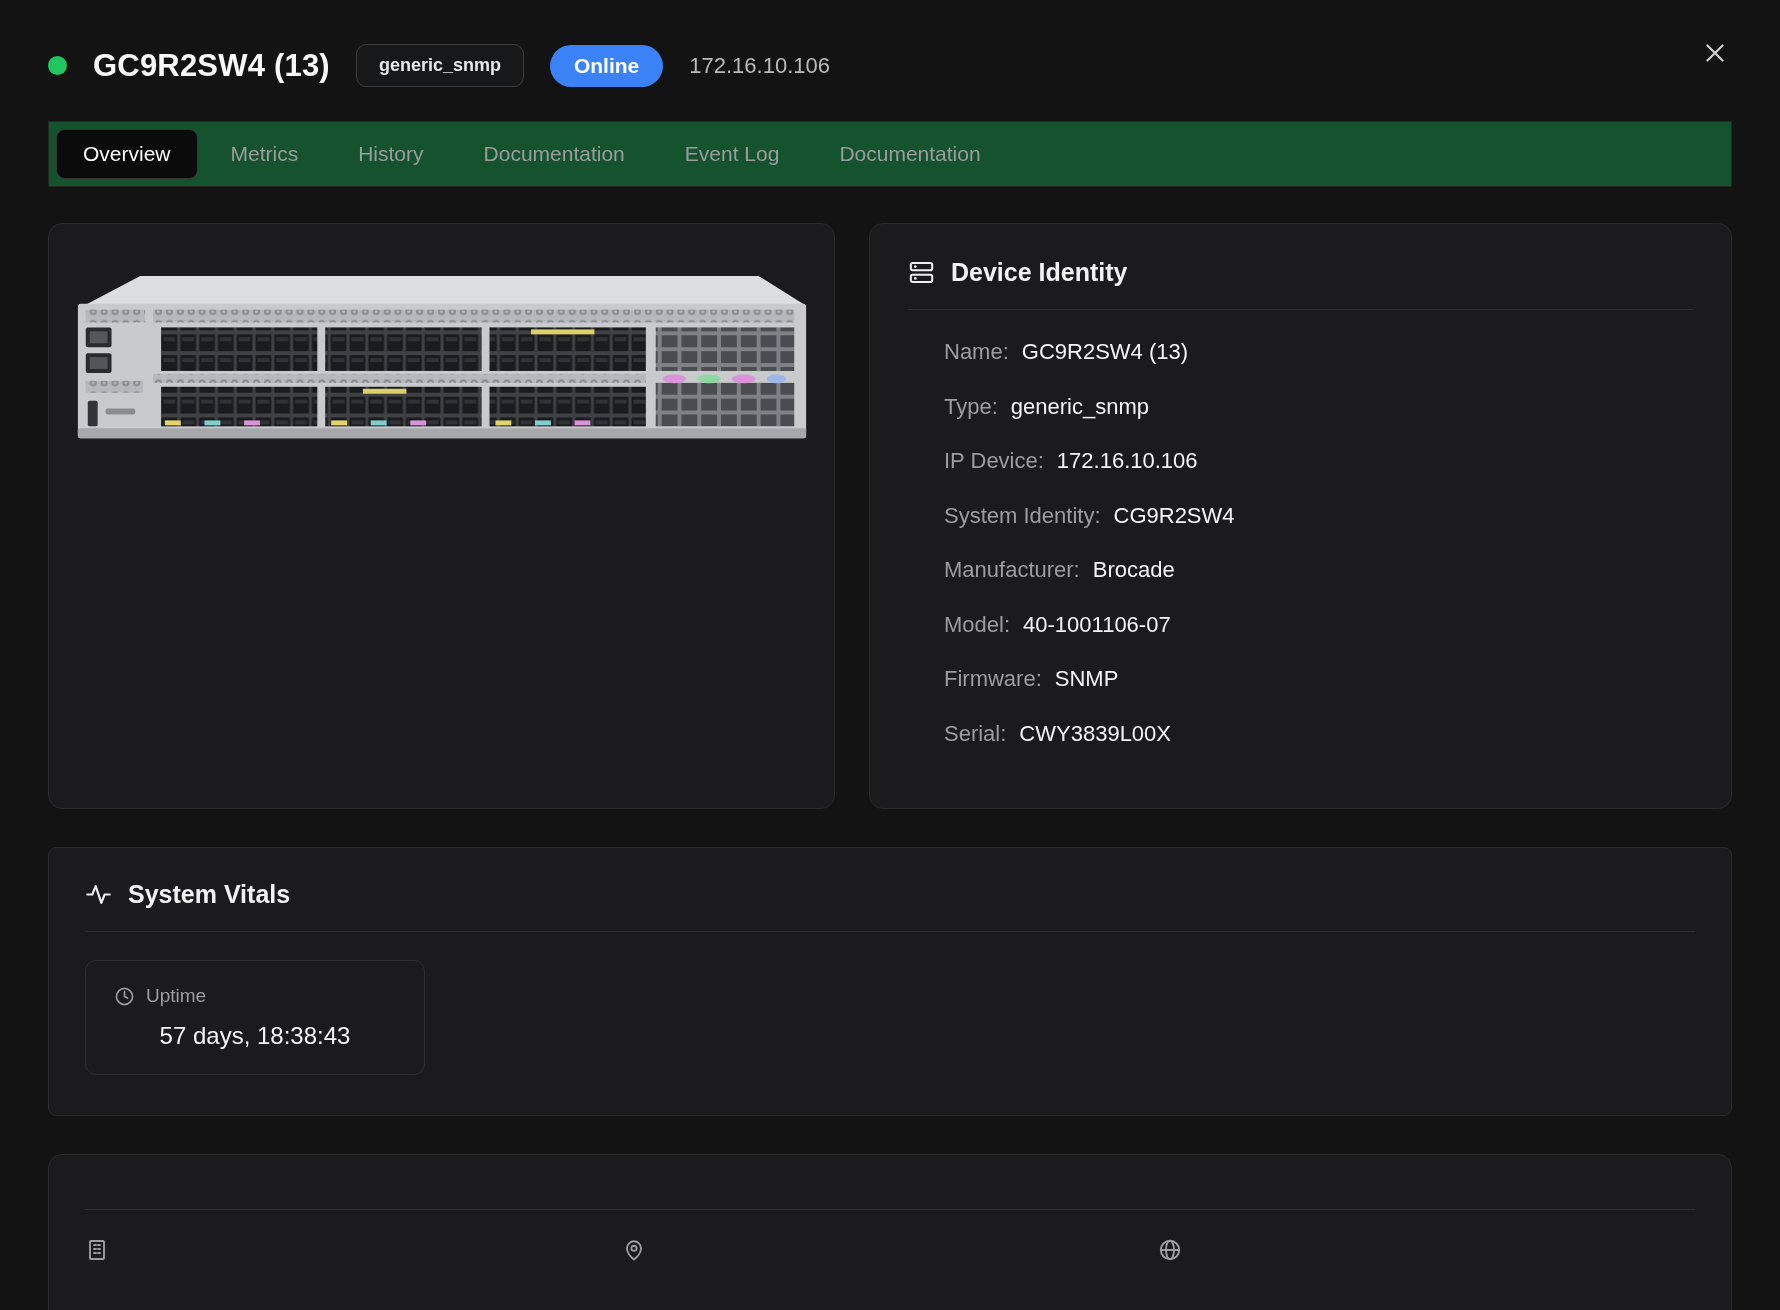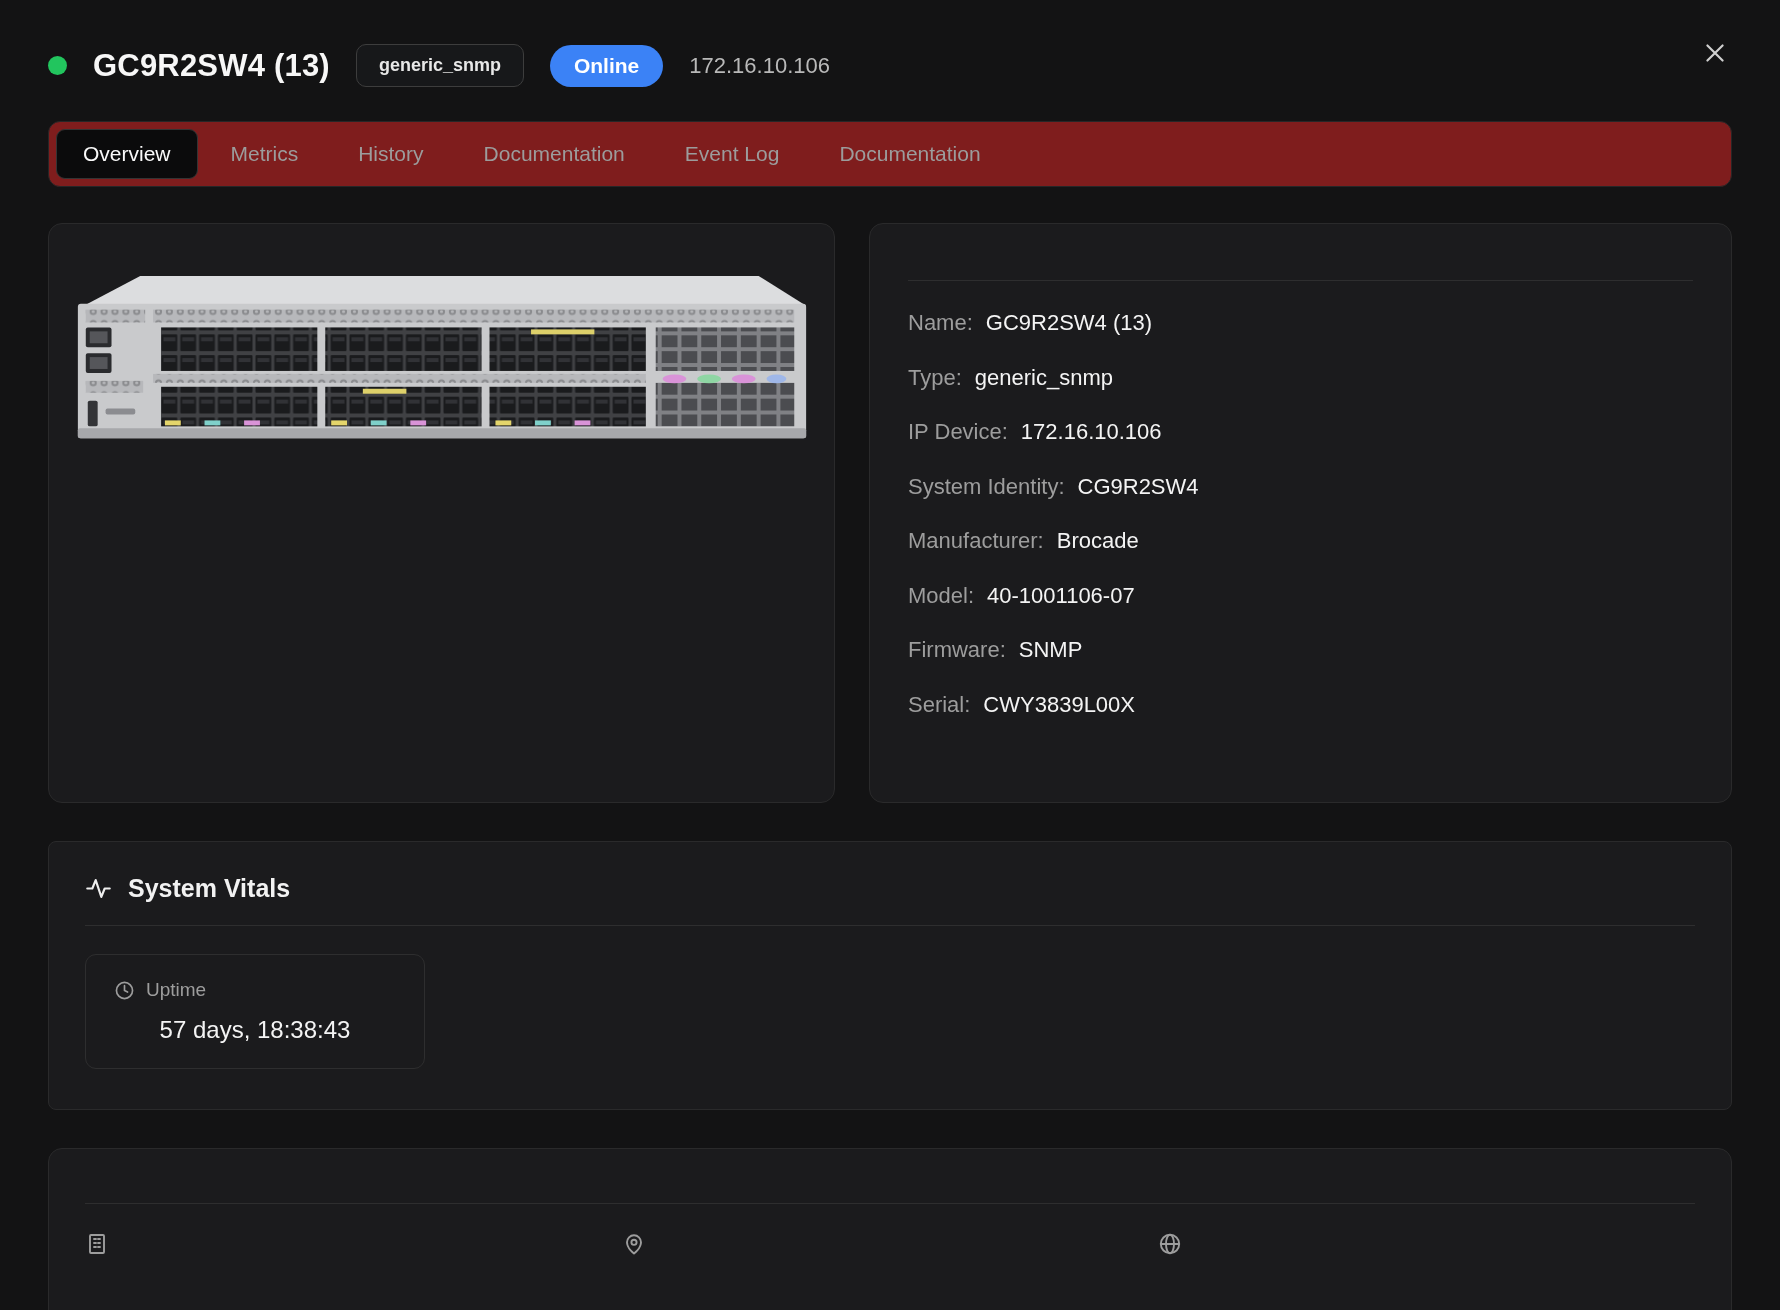--- a/index.html
+++ b/index.html
@@ -30,22 +30,22 @@
   }
   .header-ip{font-size:22px;color:#b9b9b9;}
   .close-btn{
     position:absolute;top:-8px;right:0;background:none;border:none;cursor:pointer;
     color:#d0d0d0;width:34px;height:34px;display:flex;align-items:center;justify-content:center;
   }
   .close-btn svg{width:26px;height:26px;}
 
   
   .tab-bar{
-    margin-top:34px;border:1px solid #262627;border-radius:12px;
-    display:flex;align-items:center;gap:6px;padding:7px;background:#7f1d1d;
+    margin-top:34px;border:1px solid #262627;border-radius:1px;
+    display:flex;align-items:center;gap:6px;padding:7px;background:#14532d;
   }
   .tab{
     border:none;background:transparent;color:#9c9c9c;font-family:inherit;
     font-size:21px;padding:13px 27px;border-radius:9px;cursor:pointer;white-space:nowrap;
   }
   .tab.active{
     background:#0b0b0c;border:1px solid #343434;color:#fafafa;padding:12px 26px;
   }
 
   
@@ -55,21 +55,21 @@
   }
   .image-card{flex:1 1 0;min-height:580px;display:flex;justify-content:center;align-items:flex-start;padding-top:46px;}
   .identity-card{flex:1 1 0;min-height:580px;padding:34px 38px;}
 
   .card-header{display:flex;align-items:center;gap:16px;}
   .card-header svg{width:27px;height:27px;color:#efefef;flex:0 0 auto;}
   .card-title{font-size:25px;font-weight:700;color:#f2f2f2;}
   .divider{border:none;border-top:1px solid #2e2e2f;margin:22px 0 28px 0;}
 
   .identity-row{display:flex;align-items:baseline;gap:13px;margin-bottom:27px;font-size:22px;line-height:1.25;}
-  .identity-label{color:#9d9d9d;}
+  .identity-label{color:#9d9d9d;margin-left:36px;}
   .identity-value{color:#f4f4f4;}
 
   
   .vitals-card{margin-top:38px;padding:32px 36px 40px 36px;border-radius:8px;}
   .uptime-tile{
     margin-top:4px;border:1px solid #2e2e2f;border-radius:11px;
     width:340px;padding:24px 28px;background:#1b1b1d;
   }
   .uptime-head{display:flex;align-items:center;gap:11px;color:#9d9d9d;font-size:19px;}
   .uptime-head svg{width:21px;height:21px;color:#9d9d9d;}
@@ -169,20 +169,28 @@
         <rect x="474" y="152" width="16" height="5" fill="#7fd0ca"></rect>
         <rect x="514" y="152" width="16" height="5" fill="#d993d8"></rect>
         <ellipse cx="615" cy="110" rx="12" ry="4.5" fill="#d993d8"></ellipse>
         <ellipse cx="650" cy="110" rx="12" ry="4.5" fill="#8fd6a4"></ellipse>
         <ellipse cx="685" cy="110" rx="12" ry="4.5" fill="#d993d8"></ellipse>
         <ellipse cx="718" cy="110" rx="10" ry="4.5" fill="#9fb7e8"></ellipse>
       </svg>
     </div>
 
     <div class="card identity-card">
+      <div class="card-header">
+        <svg viewBox="0 0 24 24" fill="none" stroke="currentColor" stroke-width="1.8" stroke-linecap="round">
+          <rect x="2.5" y="3.5" width="19" height="6.5" rx="1.6"></rect>
+          <rect x="2.5" y="14" width="19" height="6.5" rx="1.6"></rect>
+          <path d="M6.5 6.75 h.01 M6.5 17.25 h.01" stroke-width="2.4"></path>
+        </svg>
+        <span class="card-title">Device Identity</span>
+      </div>
       <hr class="divider">
 
       <div class="identity-row">
         <span class="identity-label">Name:</span>
         <span class="identity-value">GC9R2SW4 (13)</span>
       </div>
       <div class="identity-row">
         <span class="identity-label">Type:</span>
         <span class="identity-value">generic_snmp</span>
       </div>

